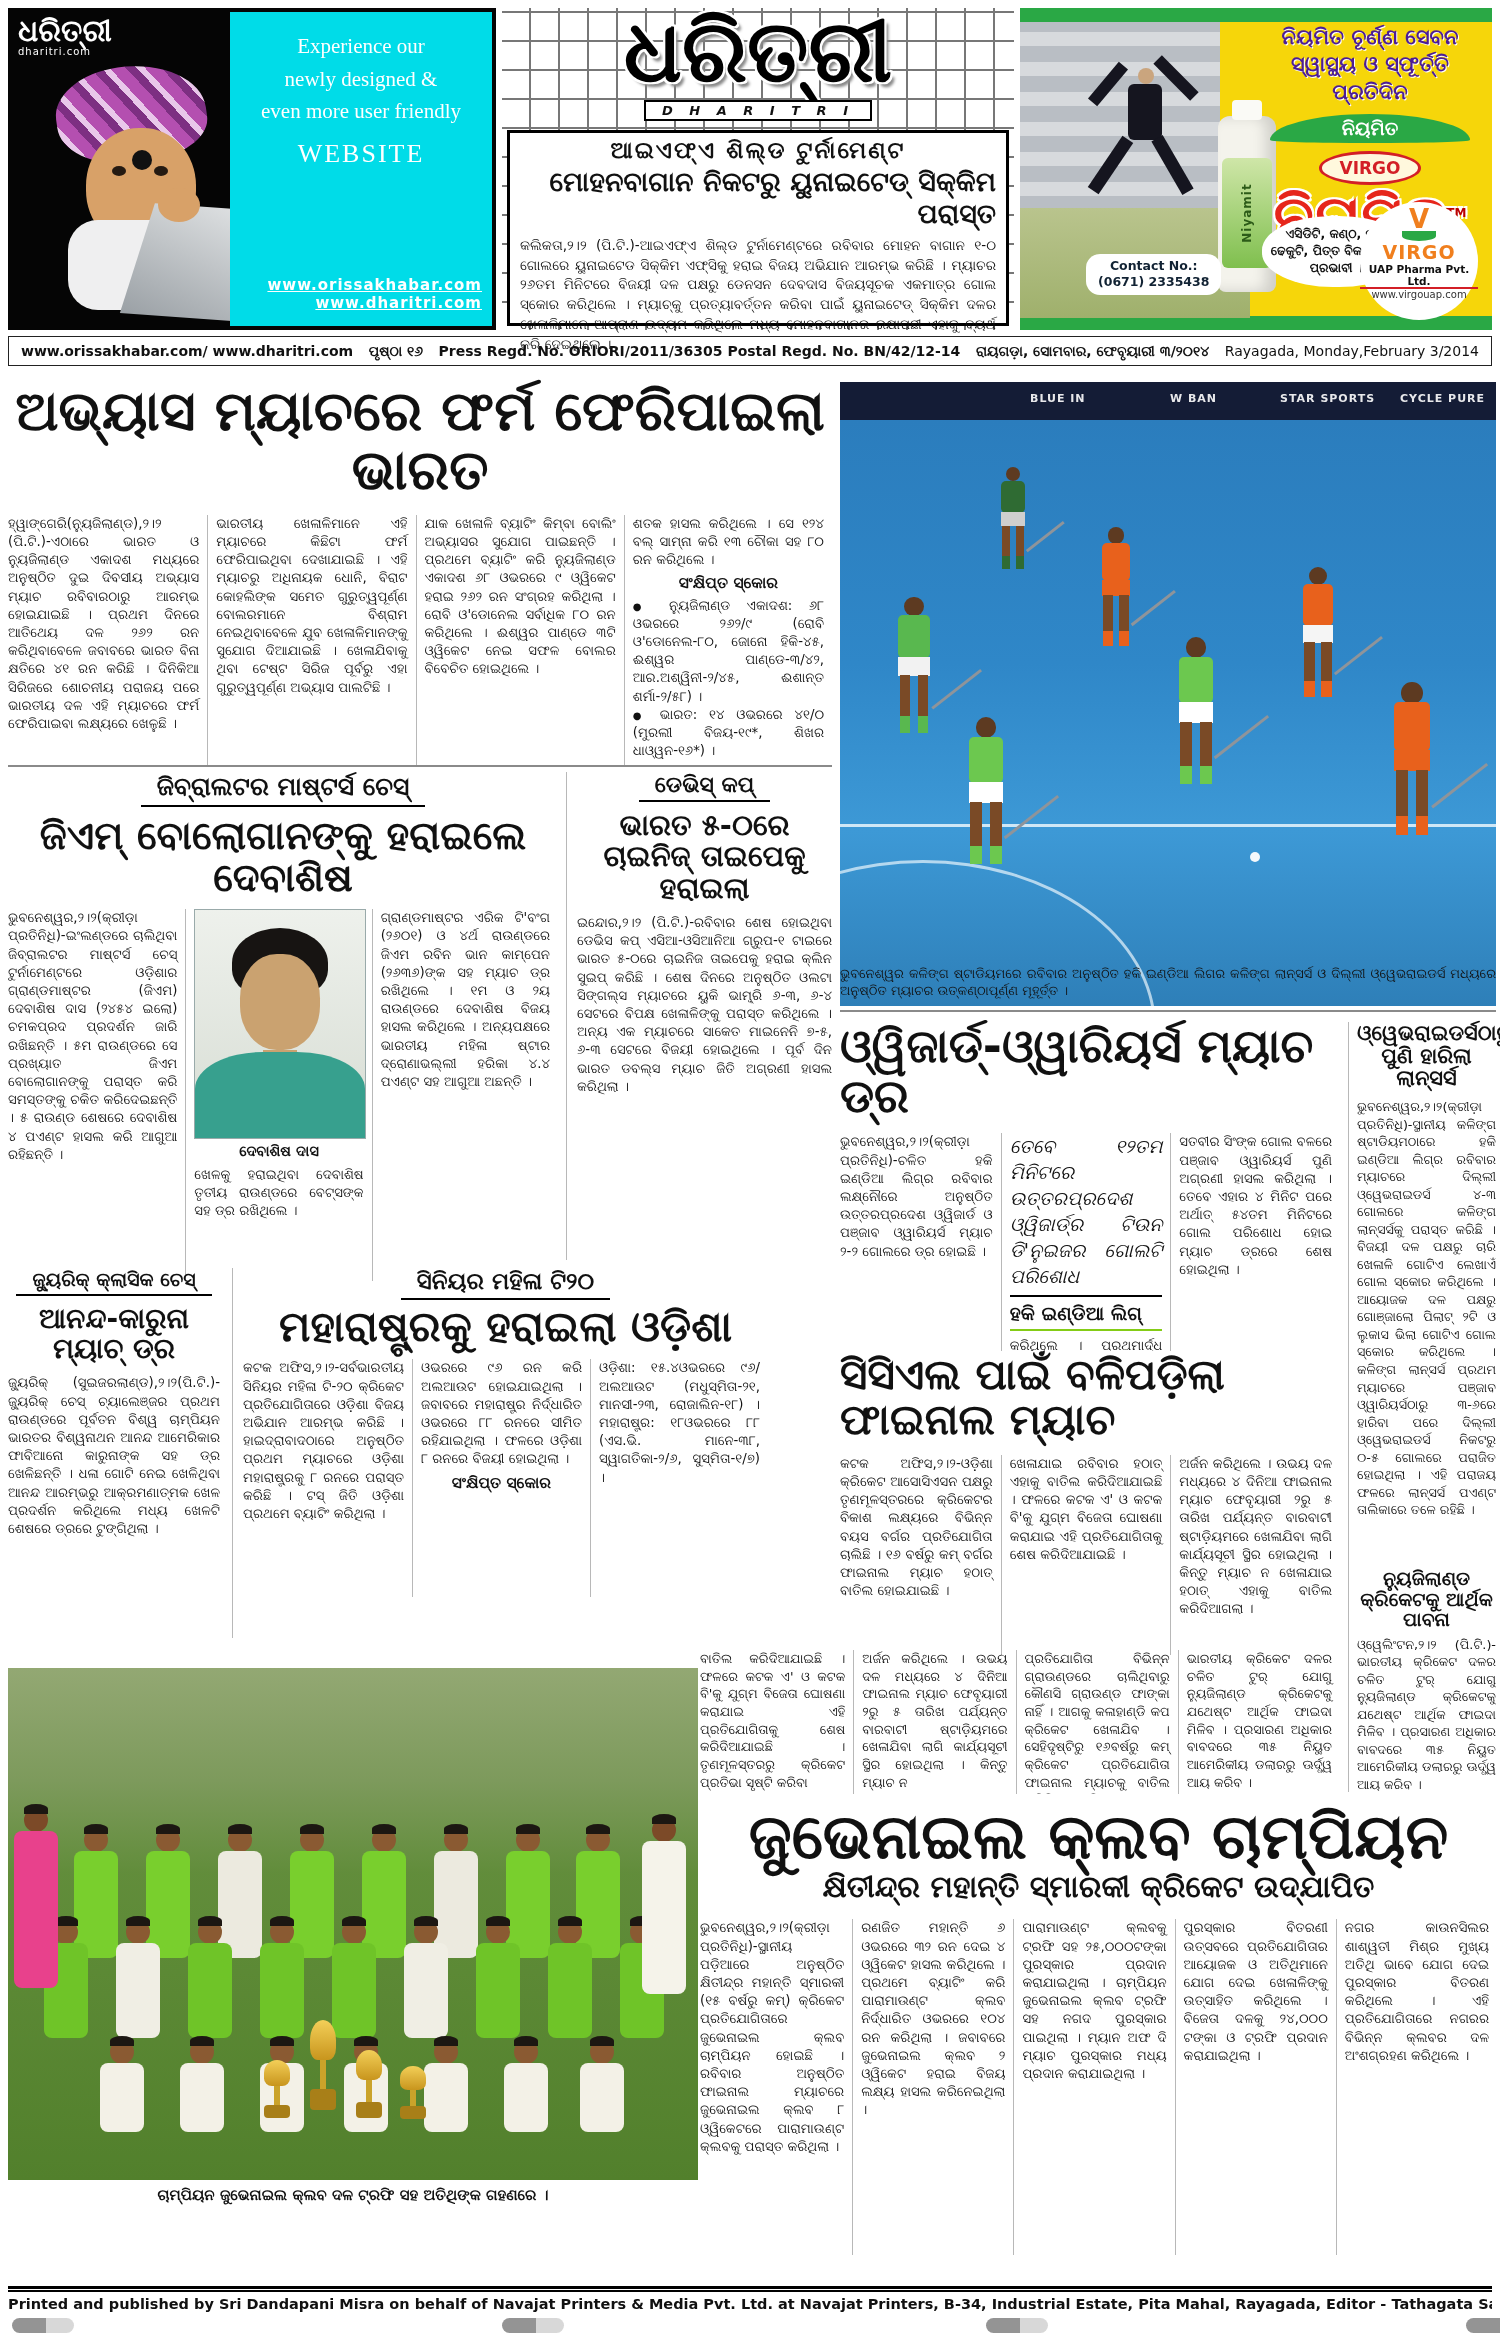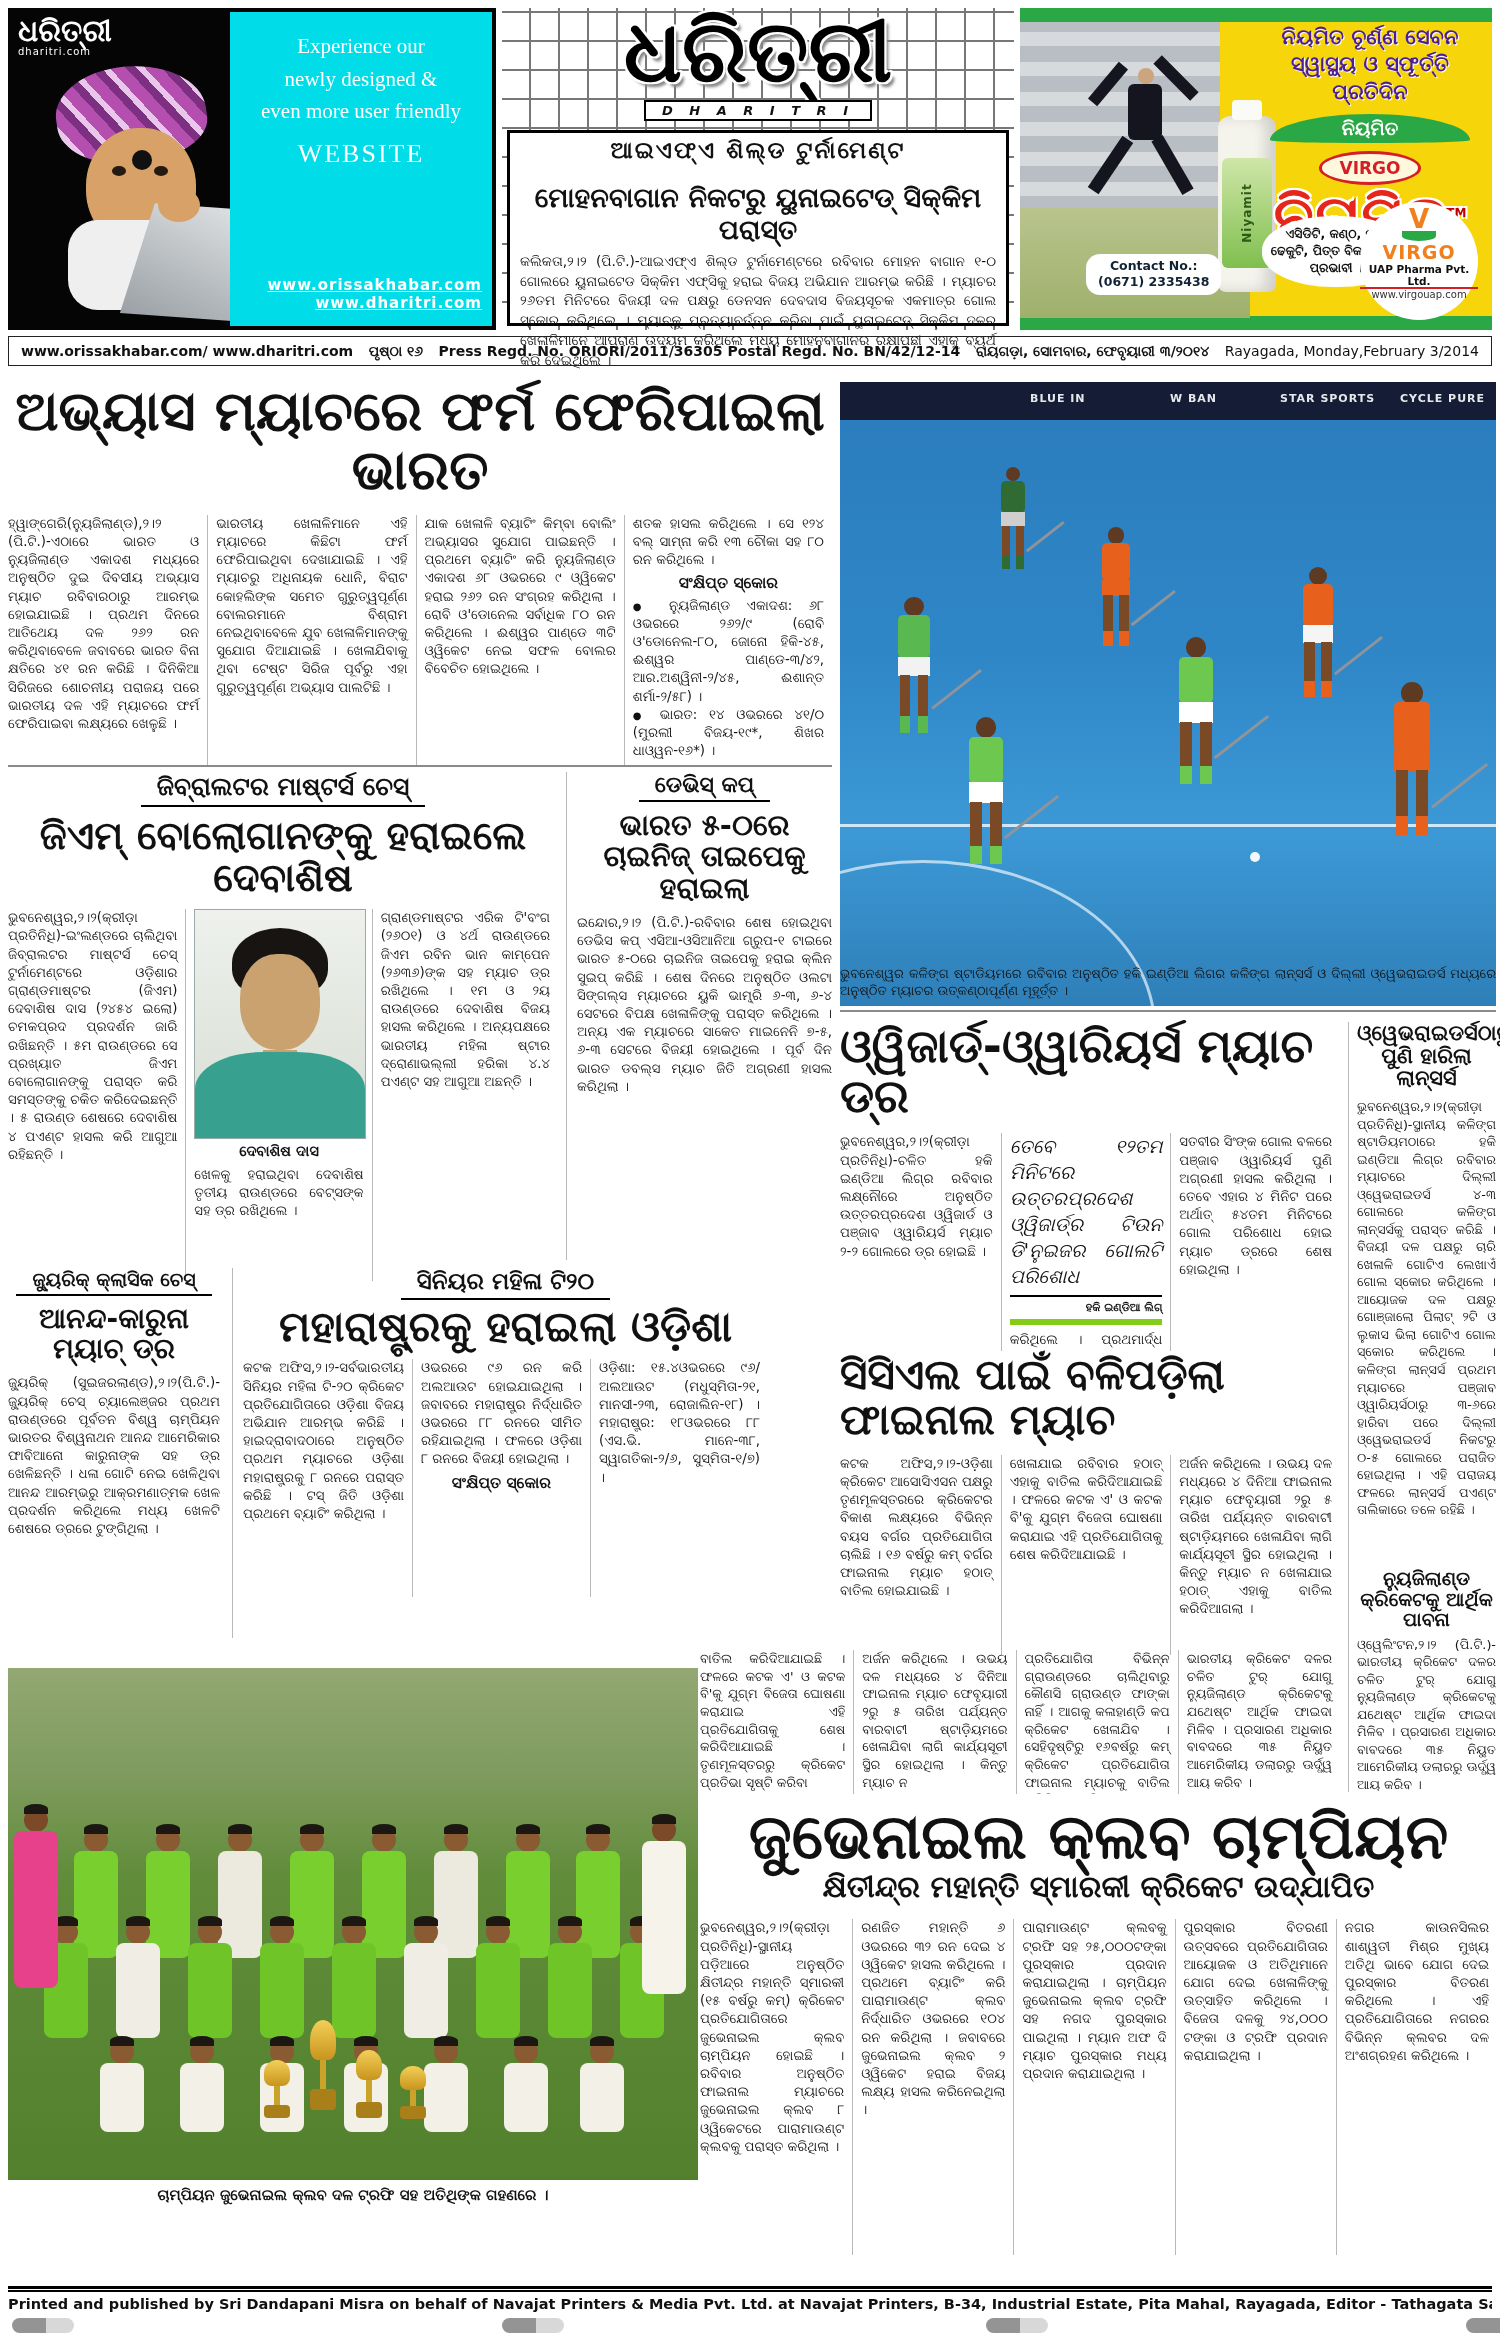--- a/index.html
+++ b/index.html
@@ -33,21 +33,21 @@
   #mast{position:relative;width:512px;height:322px;flex:none;background:
      repeating-linear-gradient(0deg,transparent 0 27px,#777 27px 29px),
      repeating-linear-gradient(90deg,transparent 0 27px,#777 27px 29px),#fff;}
   #mastLogo{position:absolute;top:-4px;left:0;right:0;text-align:center;font-size:86px;font-weight:800;
      color:#000;text-shadow:2px 2px 0 #fff,-2px -2px 0 #fff,2px -2px 0 #fff,-2px 2px 0 #fff,4px 5px 3px #888;line-height:1.1;}
   #mastLatin{position:absolute;top:92px;left:0;right:0;text-align:center;}
   #mastLatin span{display:inline-block;background:#fff;border:2px solid #000;padding:1px 16px;
      font-style:italic;font-weight:bold;font-size:13px;letter-spacing:6px;}
   #mastBox{position:absolute;left:5px;right:5px;top:122px;bottom:4px;border:3px solid #000;background:#fff;padding:4px 10px;}
   #mastKicker{text-align:center;font-size:23px;font-weight:bold;letter-spacing:2px;}
-  #mastHead{text-align:center;font-size:27px;font-weight:800;margin-top:18px;}
+  #mastHead{text-align:right;font-size:27px;font-weight:800;margin-top:2px;}
   #mastBody{font-size:13.6px;line-height:1.45;text-align:justify;margin-top:6px;}
   
   #rightAd{position:relative;flex:1;height:322px;background:#f6d60a;overflow:hidden;}
   .greenBar{position:absolute;left:0;right:0;height:14px;background:#2aa845;}
   #raBuilding{position:absolute;left:0;top:14px;width:200px;height:190px;background:
      repeating-linear-gradient(0deg,#b9bec4 0 16px,#d7dadd 16px 30px),
      repeating-linear-gradient(90deg,rgba(90,95,100,.35) 0 3px,transparent 3px 26px),#cfd3d7;}
   #raLawn{position:absolute;left:0;top:200px;width:230px;height:110px;background:linear-gradient(180deg,#b9c48d,#9fb06c);}
   .manPart{position:absolute;background:#15151f;}
   #raBottle{position:absolute;left:198px;top:108px;width:58px;height:176px;background:#f4f3ec;border-radius:12px 12px 8px 8px;
@@ -86,22 +86,22 @@
   .kicker{text-align:center;font-weight:bold;}
   .kicker span{display:inline-block;border-bottom:2px solid #000;padding:0 16px 3px;}
   .headline{text-align:center;font-weight:800;line-height:1.08;}
   .cols{display:flex;}
   .col{flex:1;padding:0 8px;text-align:justify;font-size:13.3px;line-height:1.37;overflow:hidden;}
   .col:first-child{padding-left:0;}
   .col+.col{border-left:1px solid #b8b8b8;}
   .bodytxt{text-align:justify;font-size:13.3px;line-height:1.37;overflow:hidden;}
   .scoreTitle{text-align:center;font-weight:bold;font-size:15.5px;margin:4px 0 2px;}
   .bullet::before{content:"● ";font-size:10px;}
-  .subheadBox{border-top:2px solid #000;border-bottom:6px solid #84cc16;text-align:right;
-     font-weight:800;font-size:11px;padding:3px 0;margin:6px 0;}
+  .subheadBox{border-top:2px solid #000;border-bottom:2px solid #84cc16;text-align:left;
+     font-weight:800;font-size:19px;padding:3px 0;margin:6px 0;}
   .divider{background:#8a8a8a;}
   
   #hockeyScene{left:840px;top:382px;width:656px;height:624px;overflow:hidden;
      background:linear-gradient(180deg,#141c36 0,#141c36 38px,#2b7dbd 38px,#2f87c8 45%,#3d99d6 72%,#2e7fb8 100%);}
   .hBanner{position:absolute;top:10px;color:#fff;font-size:11px;font-weight:bold;letter-spacing:1px;opacity:.9;}
   #hLine{position:absolute;left:0;right:0;top:442px;height:3px;background:#e9f5fc;opacity:.85;}
   #hArc{position:absolute;left:-150px;bottom:-190px;width:460px;height:330px;border:3px solid #e9f5fc;border-radius:50%;opacity:.7;}
   #hockeyCaption{left:840px;top:966px;width:656px;font-size:13px;line-height:1.3;text-align:justify;}
   #capRule{left:840px;top:1010px;width:656px;height:2px;}
   #teamScene{left:8px;top:1668px;width:690px;height:512px;overflow:hidden;

